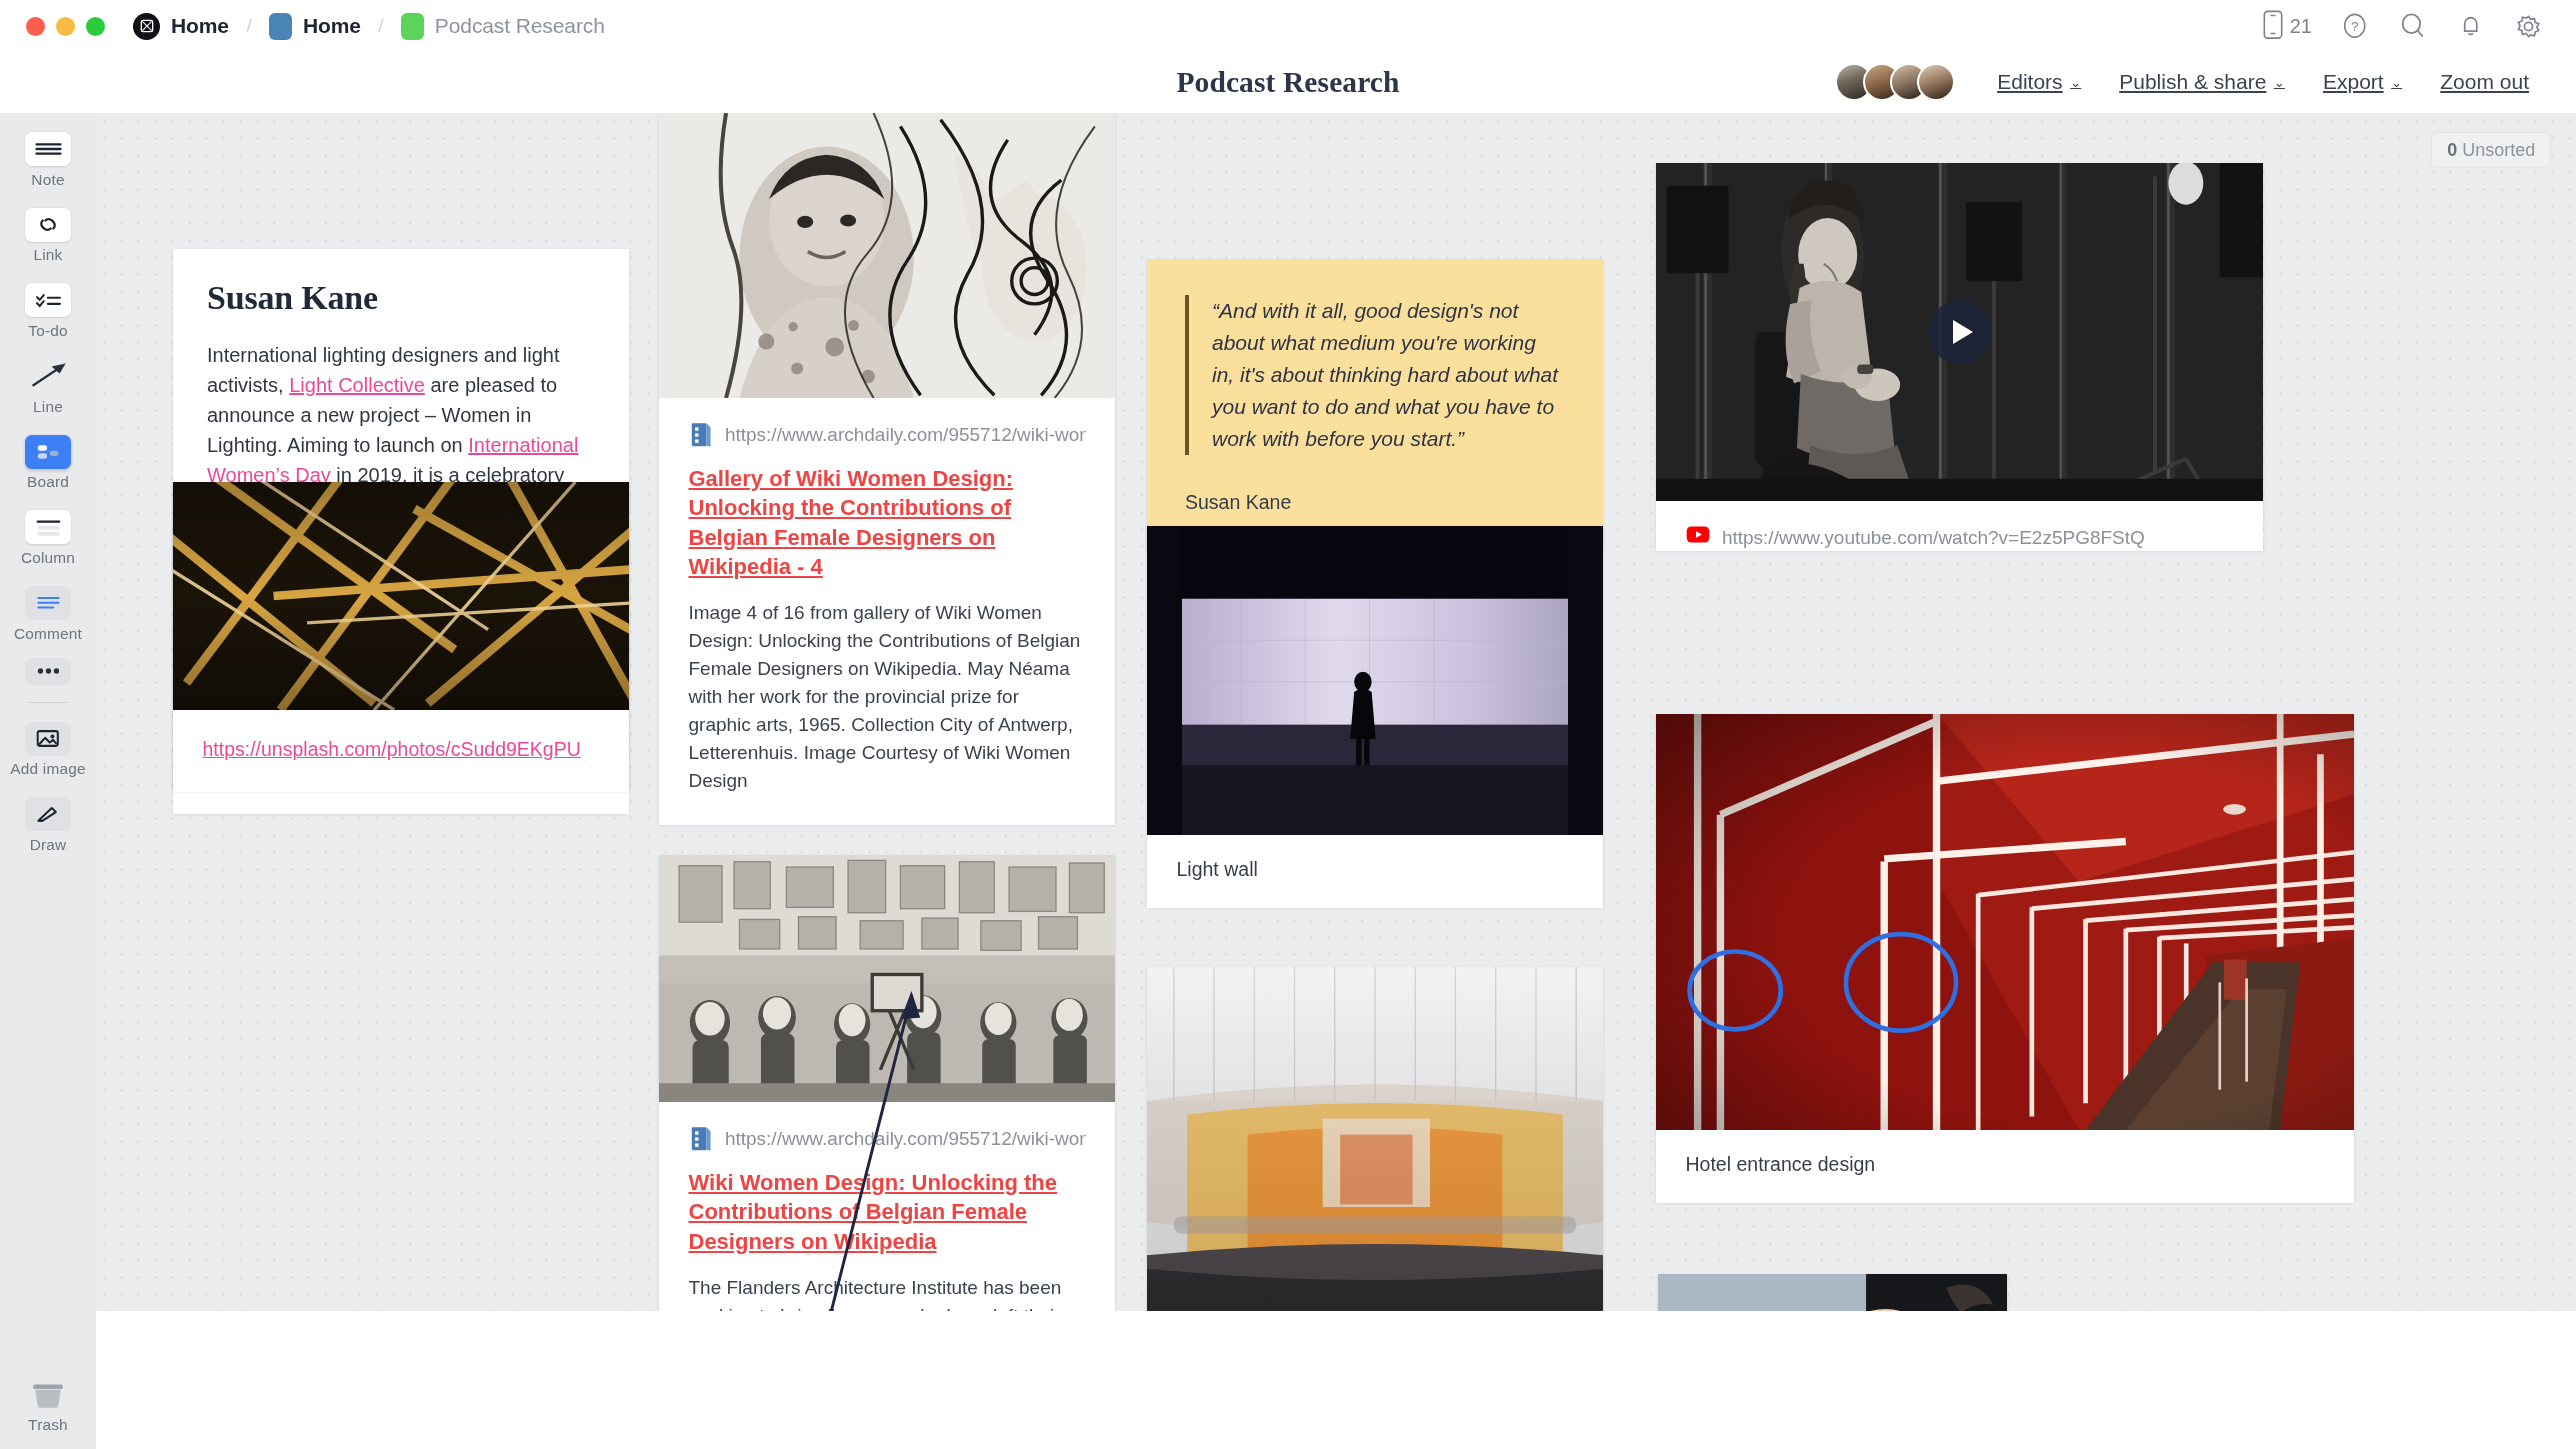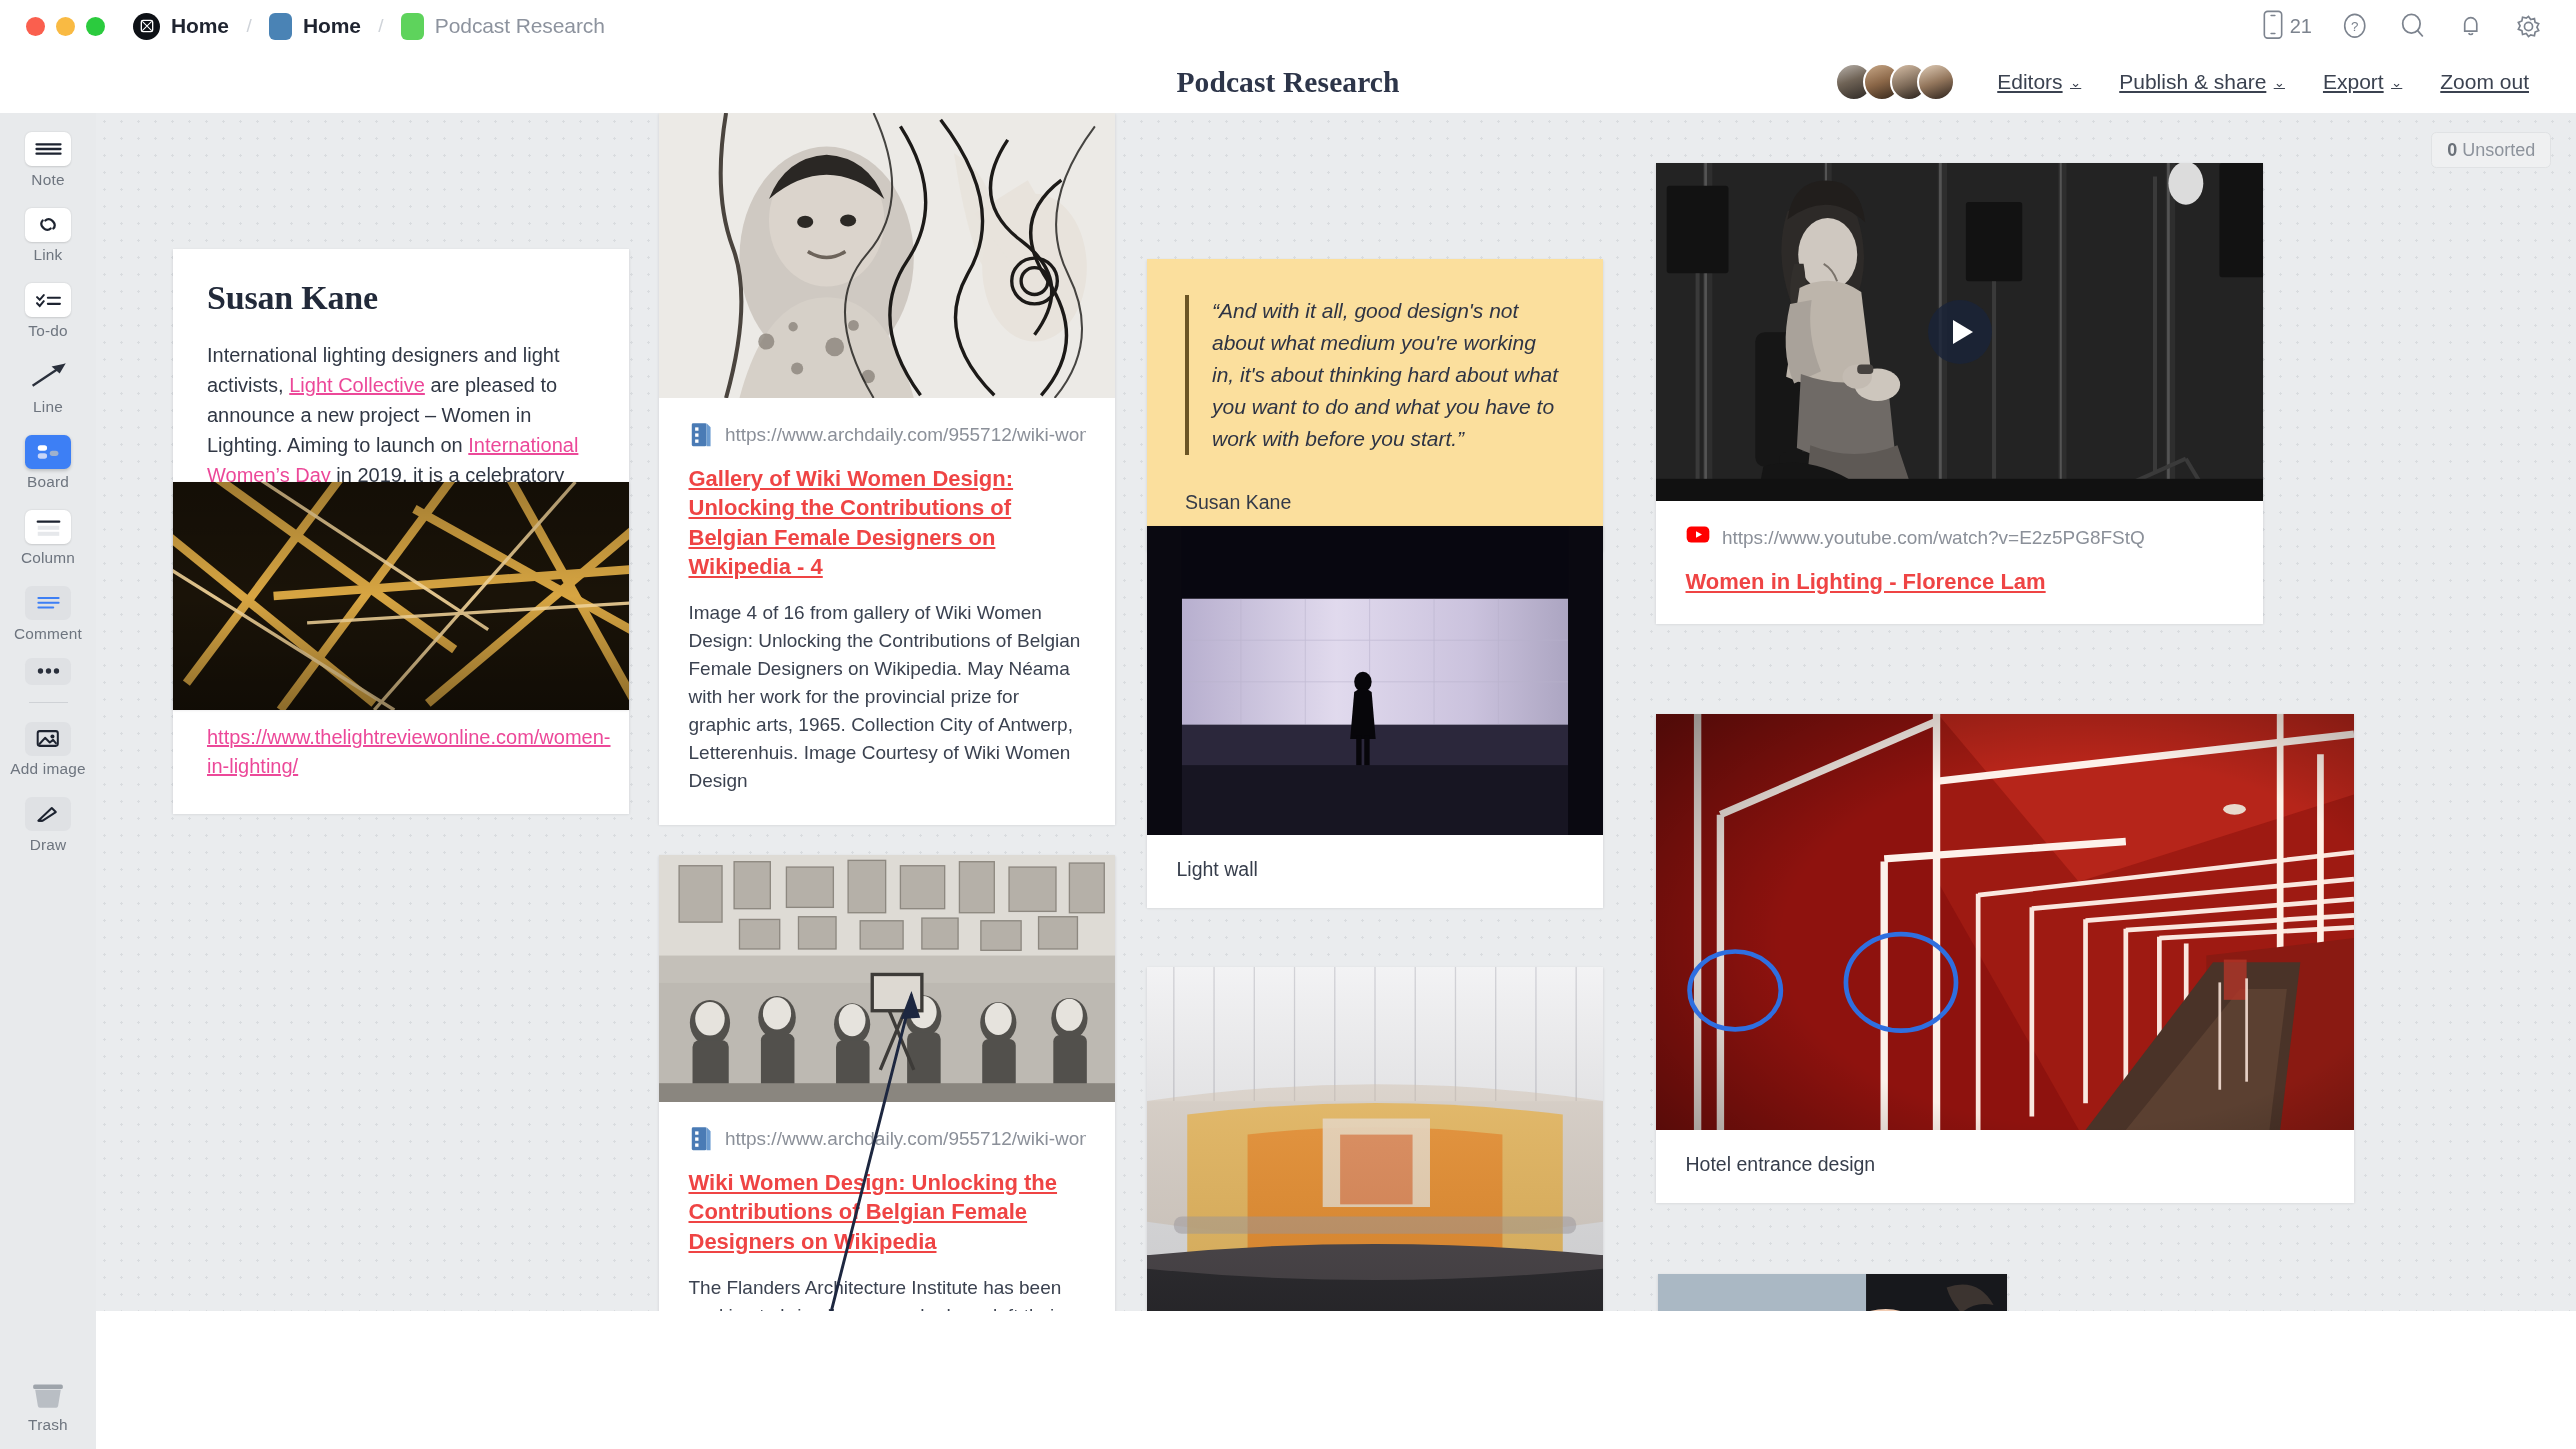--- a/index.html
+++ b/index.html
@@ -436,20 +436,23 @@
         </g>
         <rect width="680" height="340" fill="url(#gfade)"></rect>
         <defs>
             <linearGradient id="gfade" x1="0" y1="0" x2="0" y2="1">
           <stop offset="0" stop-color="#000" stop-opacity="0.25"></stop>
           <stop offset="0.5" stop-color="#000" stop-opacity="0"></stop>
           <stop offset="1" stop-color="#000" stop-opacity="0.35"></stop>
         </linearGradient>
           </defs>
       </svg>
+    </div>
+    <div style="padding:28px 29.5px 31px 29.5px;">
+      <span class="lnk" style="font-size:19.5px">https://unsplash.com/photos/cSudd9EKgPU</span>
     </div>
   </div>
 
   <div class="doc-thumb" style="left:309px; top:1235px; transform:translateX(-50%); width:282px;">
     <div class="doc-sheet">
       <svg width="42" height="34" viewBox="0 0 62 50">
         <text x="2" y="30" font-size="26" font-family="Liberation Serif, serif" font-weight="700" fill="#333b4b">T</text>
         <g stroke="#333b4b" stroke-width="5" stroke-linecap="round">
           <line x1="28" y1="15" x2="56" y2="15"></line>
           <line x1="28" y1="27" x2="56" y2="27"></line>
@@ -731,21 +734,20 @@
     </div>
     <div class="link-meta">
       <span class="favicon">
         <svg width="24" height="19" viewBox="0 0 36 28">
             <rect x="1" y="2" width="34" height="24" rx="7" fill="#ff0000"></rect>
             <polygon points="15,9 24,14 15,19" fill="#fff"></polygon>
           </svg>
       </span>
       <span class="link-url">https://www.youtube.com/watch?v=E2z5PG8FStQ</span>
     </div>
-    <div class="link-title" style="padding-bottom:28px">Women in Lighting - Florence Lam</div>
   </div>
 
   <div class="card" style="left:1560px; top:601px; width:698px;">
     <div style="width:100%; height:416px; overflow:hidden; position:relative;">
       <svg class="ph" viewBox="0 0 1040 620" preserveAspectRatio="none">
         <rect width="1040" height="620" fill="#8d1410"></rect>
         <path d="M0 0 h420 l210 250 v370 H0z" fill="#8e120e"></path>
         <path d="M420 0 h620 v620 H630 l-210 -370z" fill="#9e1a12"></path>
         <path d="M420 0 L630 250 L1040 120 V0z" fill="#b6251a"></path>
         <g stroke="#fff6ef" stroke-width="11" opacity="0.98">

